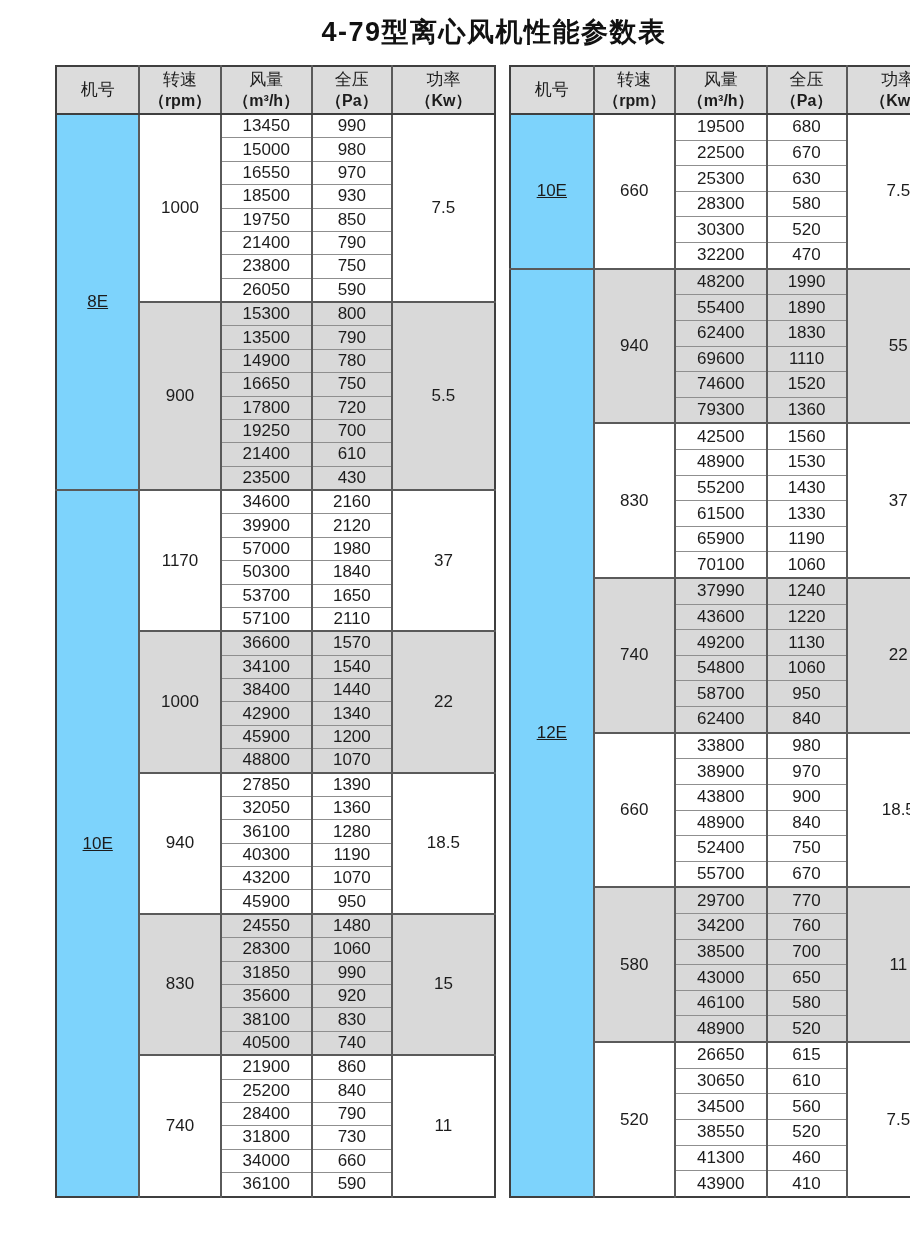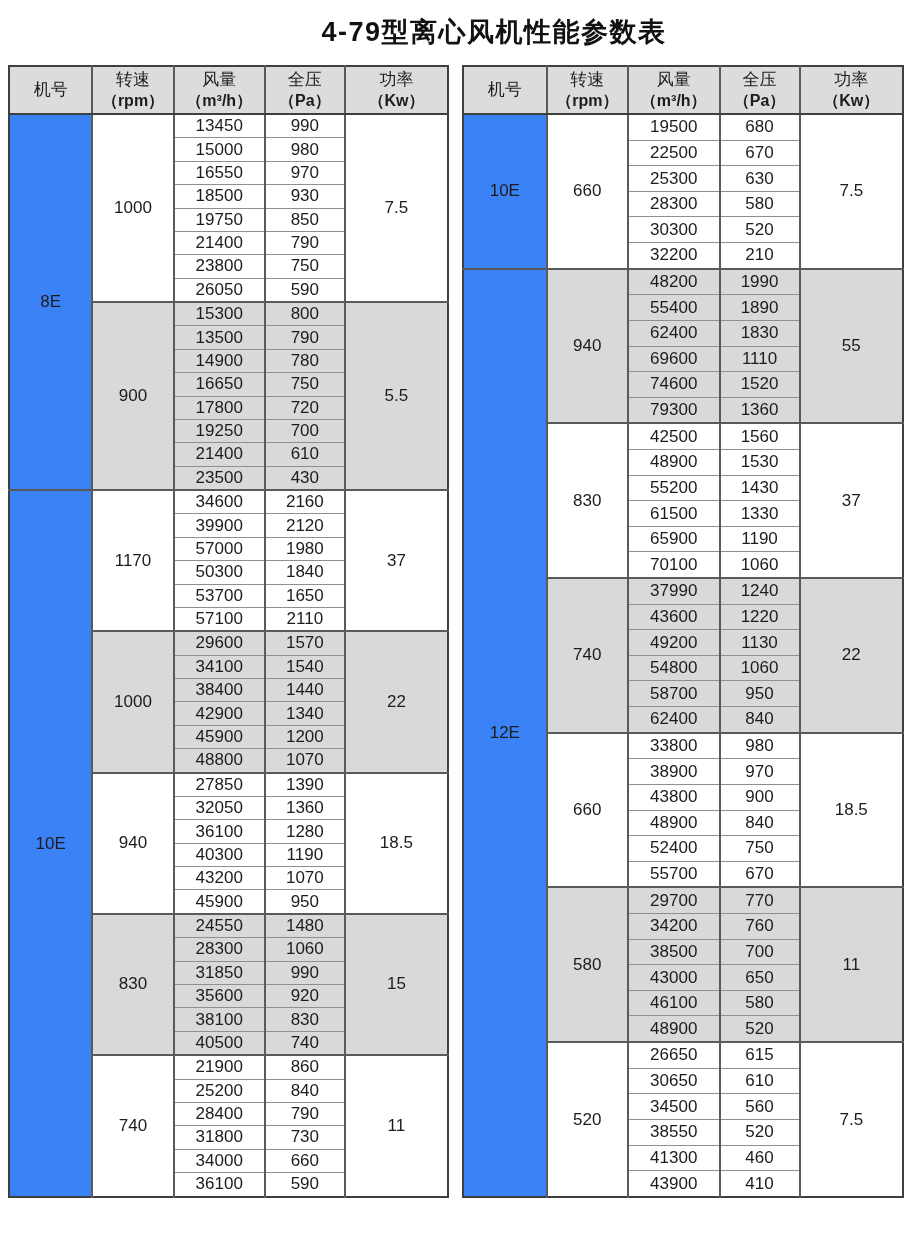--- a/index.html
+++ b/index.html
@@ -32,20 +32,21 @@
     color: #111;
     padding-left: 39px;
   }
   table.perf {
     position: absolute;
     top: 65px;
     height: 1133px;
     border-collapse: collapse;
     table-layout: fixed;
     border: 2px solid var(--border-dark);
+    margin-left: 47px;
   }
   #table-left  { left: 8px;   width: 441px; }
   #table-right { left: 462px; width: 442px; }
   col.c0 { width: 19.0%; }
   col.c1 { width: 18.5%; }
   col.c2 { width: 20.8%; }
   col.c3 { width: 18.2%; }
   col.c4 { width: 23.5%; }
   th, td {
     text-align: center;
@@ -61,21 +62,21 @@
     height: 46px;
     background: var(--header-bg);
     font-weight: normal;
     line-height: 1.2;
     border-bottom: 2px solid var(--border-dark);
   }
   th .unit { display: block; font-size: 16px; font-weight: bold; }
   td { border-top: 1px solid var(--border-light); }
   tr.group-start > td { border-top: 2px solid var(--border-mid); }
   td.shaded { background: var(--shaded-bg); }
-  td.model-cell { background: #3b82f6; }
+  td.model-cell { background: #7dd3fc; text-decoration: underline; }
 </style>
 </head>
 <body>
 
 <div class="page">
   <div class="title">4-79型离心风机性能参数表</div>
   <table class="perf" id="table-left">
       <colgroup>
         <col class="c0">
         <col class="c1">
@@ -184,21 +185,21 @@
         <tr>
           <td class="flow-cell">53700</td>
           <td class="pressure-cell">1650</td>
         </tr>
         <tr>
           <td class="flow-cell">57100</td>
           <td class="pressure-cell">2110</td>
         </tr>
         <tr class="group-start">
           <td class="rpm-cell shaded" rowspan="6">1000</td>
-          <td class="flow-cell shaded">29600</td>
+          <td class="flow-cell shaded">36600</td>
           <td class="pressure-cell shaded">1570</td>
           <td class="power-cell shaded" rowspan="6">22</td>
         </tr>
         <tr>
           <td class="flow-cell shaded">34100</td>
           <td class="pressure-cell shaded">1540</td>
         </tr>
         <tr>
           <td class="flow-cell shaded">38400</td>
           <td class="pressure-cell shaded">1440</td>
@@ -331,21 +332,21 @@
         <tr>
           <td class="flow-cell">28300</td>
           <td class="pressure-cell">580</td>
         </tr>
         <tr>
           <td class="flow-cell">30300</td>
           <td class="pressure-cell">520</td>
         </tr>
         <tr>
           <td class="flow-cell">32200</td>
-          <td class="pressure-cell">210</td>
+          <td class="pressure-cell">470</td>
         </tr>
         <tr class="group-start">
           <td class="model-cell" rowspan="36">12E</td>
           <td class="rpm-cell shaded" rowspan="6">940</td>
           <td class="flow-cell shaded">48200</td>
           <td class="pressure-cell shaded">1990</td>
           <td class="power-cell shaded" rowspan="6">55</td>
         </tr>
         <tr>
           <td class="flow-cell shaded">55400</td>

